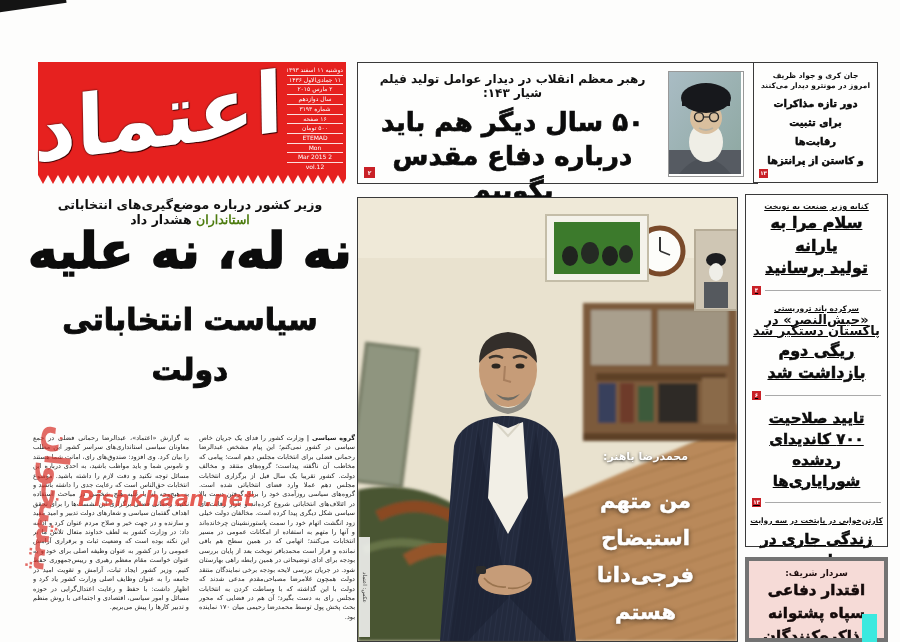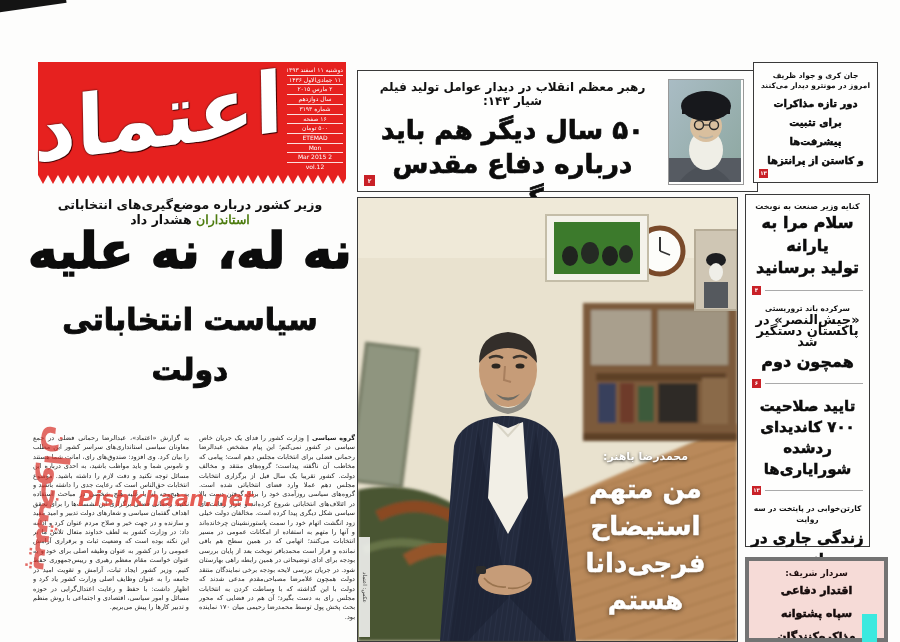--- a/index.html
+++ b/index.html
@@ -37,62 +37,62 @@
   .col .b{font-weight:bold;}
 
   
   .wm-v{left:28px;top:425px;width:46px;height:120px;color:#d8332c;opacity:.72;font-size:34px;
         font-weight:bold;writing-mode:vertical-rl;text-align:center;transform:rotate(6deg);
         text-shadow:0 0 1px #fff;z-index:30;}
   .wm-h{left:78px;top:487px;font-size:21px;font-weight:bold;font-style:italic;color:#e03a30;
         opacity:.82;z-index:30;letter-spacing:.5px;}
 
   
-  .leader{left:357px;top:62px;width:401px;height:122px;margin-top:8px;}
+  .leader{left:357px;top:62px;width:401px;height:122px;}
   .leader-txt{left:12px;right:102px;top:9px;bottom:4px;}
   .leader-kicker{font-size:12px;font-weight:bold;color:#111;margin-bottom:5px;}
   .leader-head{font-size:26px;font-weight:900;line-height:34px;color:#0c0c0c;-webkit-text-stroke:0.7px #0c0c0c;}
   .kh-photo{right:13px;top:8px;width:74px;height:104px;border:1px solid #999;}
 
   
   .badge{background:#c92127;color:#fff;font-size:6px;font-weight:bold;width:11px;height:11px;
          line-height:11px;text-align:center;display:inline-block;}
   .badge.sm{width:9px;height:9px;line-height:9px;font-size:5.5px;}
 
   
   .talks{left:753px;top:62px;width:125px;height:121px;}
   .talks-kicker{margin-top:8px;font-size:7.5px;font-weight:bold;line-height:10px;color:#111;}
   .talks-head{margin-top:3px;font-size:10px;font-weight:900;line-height:19px;color:#0c0c0c;
               -webkit-text-stroke:0.5px #0c0c0c;}
 
   
   .photo{left:357px;top:197px;width:381px;height:445px;border:1px solid #3a3a3a;box-sizing:border-box;}
   .photo svg{display:block;}
   .ph-overlay{right:14px;top:252px;width:155px;color:#fff;z-index:5;}
-  .ph-name{font-size:11px;font-weight:bold;text-shadow:0 1px 3px rgba(0,0,0,.8);margin-bottom:8px;}
-  .ph-quote{font-size:26px;font-weight:900;line-height:37px;text-shadow:0 1px 5px rgba(0,0,0,.65);
+  .ph-name{font-size:11px;font-weight:bold;text-shadow:0 1px 3px rgba(0,0,0,.8);margin-bottom:20px;}
+  .ph-quote{font-size:21px;font-weight:900;line-height:37px;text-shadow:0 1px 5px rgba(0,0,0,.65);
             -webkit-text-stroke:0.5px #fff;}
   .credit{left:1px;bottom:4px;width:11px;height:100px;background:rgba(250,250,250,.85);
           font-size:5.5px;color:#333;writing-mode:vertical-rl;text-align:center;line-height:11px;z-index:6;}
 
   
-  .sidebar{left:745px;top:194px;width:125px;height:353px;}
+  .sidebar{left:745px;top:194px;width:143px;height:353px;text-decoration:underline;}
   .sb-item{padding:6px 4px 4px;}
   .sb-kicker{font-size:8px;font-weight:bold;line-height:11px;color:#111;}
   .sb-head{font-size:16px;font-weight:900;line-height:22.5px;color:#0c0c0c;-webkit-text-stroke:0.5px #0c0c0c;}
   .sb-head.sz15{font-size:15px;line-height:21px;}
   .sb-div{display:flex;align-items:center;padding:2px 6px;}
   .sb-div .line{flex:1;border-top:1px solid #aaa;margin-left:4px;}
   .sb-badges{padding:3px 6px;display:flex;gap:3px;}
 
   
   .pink{left:745px;top:557px;width:143px;height:85px;background:#f6dbd7;border:4px solid #737373;
         box-sizing:border-box;overflow:hidden;}
   .pink-kicker{margin-top:7px;font-size:9px;font-weight:bold;color:#201010;}
-  .pink-head{margin-top:2px;font-size:11px;font-weight:900;line-height:21px;color:#150b0b;
+  .pink-head{margin-top:2px;font-size:15px;font-weight:900;line-height:21px;color:#150b0b;
              -webkit-text-stroke:0.5px #150b0b;}
 
   .cyan{left:862px;top:614px;width:15px;height:28px;background:#3ce9df;z-index:25;}
 </style>
 </head>
 <body>
 
 <div id="page">
 
   <div class="abs corner"></div>
@@ -174,21 +174,21 @@
   </div>
 
   <div class="abs box talks rtl ctr">
     <div class="talks-kicker">
       <div>جان کری و جواد ظریف</div>
       <div>امروز در مونترو دیدار می‌کنند</div>
     </div>
     <div class="talks-head">
       <div>دور تازه مذاکرات</div>
       <div>برای تثبیت</div>
-      <div>پیشرفت‌ها</div>
+      <div>رقابت‌ها</div>
       <div>و کاستن از پرانتزها</div>
     </div>
     <div class="abs badge sm" style="left:5px;bottom:4px;">۱۳</div>
   </div>
 
   <div class="abs photo">
     <svg width="379" height="443" viewBox="0 0 379 443">
       <defs>
         <pattern id="pin" width="5" height="5" patternUnits="userSpaceOnUse" patternTransform="rotate(8)">
           <line x1="0" y1="0" x2="0" y2="5" stroke="#46526e" stroke-width="0.7"></line>
@@ -289,21 +289,22 @@
       <div class="sb-head">سلام مرا به یارانه</div>
       <div class="sb-head">تولید برسانید</div>
     </div>
     <div class="sb-div" dir="ltr">
       <span class="badge sm">۴</span>
       <span class="line"></span>
     </div>
     <div class="sb-item">
       <div class="sb-kicker" style="font-size:7.5px">سرکرده باند تروریستی</div>
       <div class="sb-kicker" style="font-size:13px">«جیش‌النصر» در پاکستان دستگیر شد</div>
-      <div class="sb-head" style="margin-top:4px">همچون دوم</div>
+      <div class="sb-head" style="margin-top:4px">ریگی دوم</div>
+      <div class="sb-head">بازداشت شد</div>
     </div>
     <div class="sb-div" dir="ltr">
       <span class="badge sm">۶</span>
       <span class="line"></span>
     </div>
     <div class="sb-item">
       <div class="sb-head sz15">تایید صلاحیت</div>
       <div class="sb-head sz15">۷۰۰ کاندیدای</div>
       <div class="sb-head sz15">ردشده شورایاری‌ها</div>
     </div>

